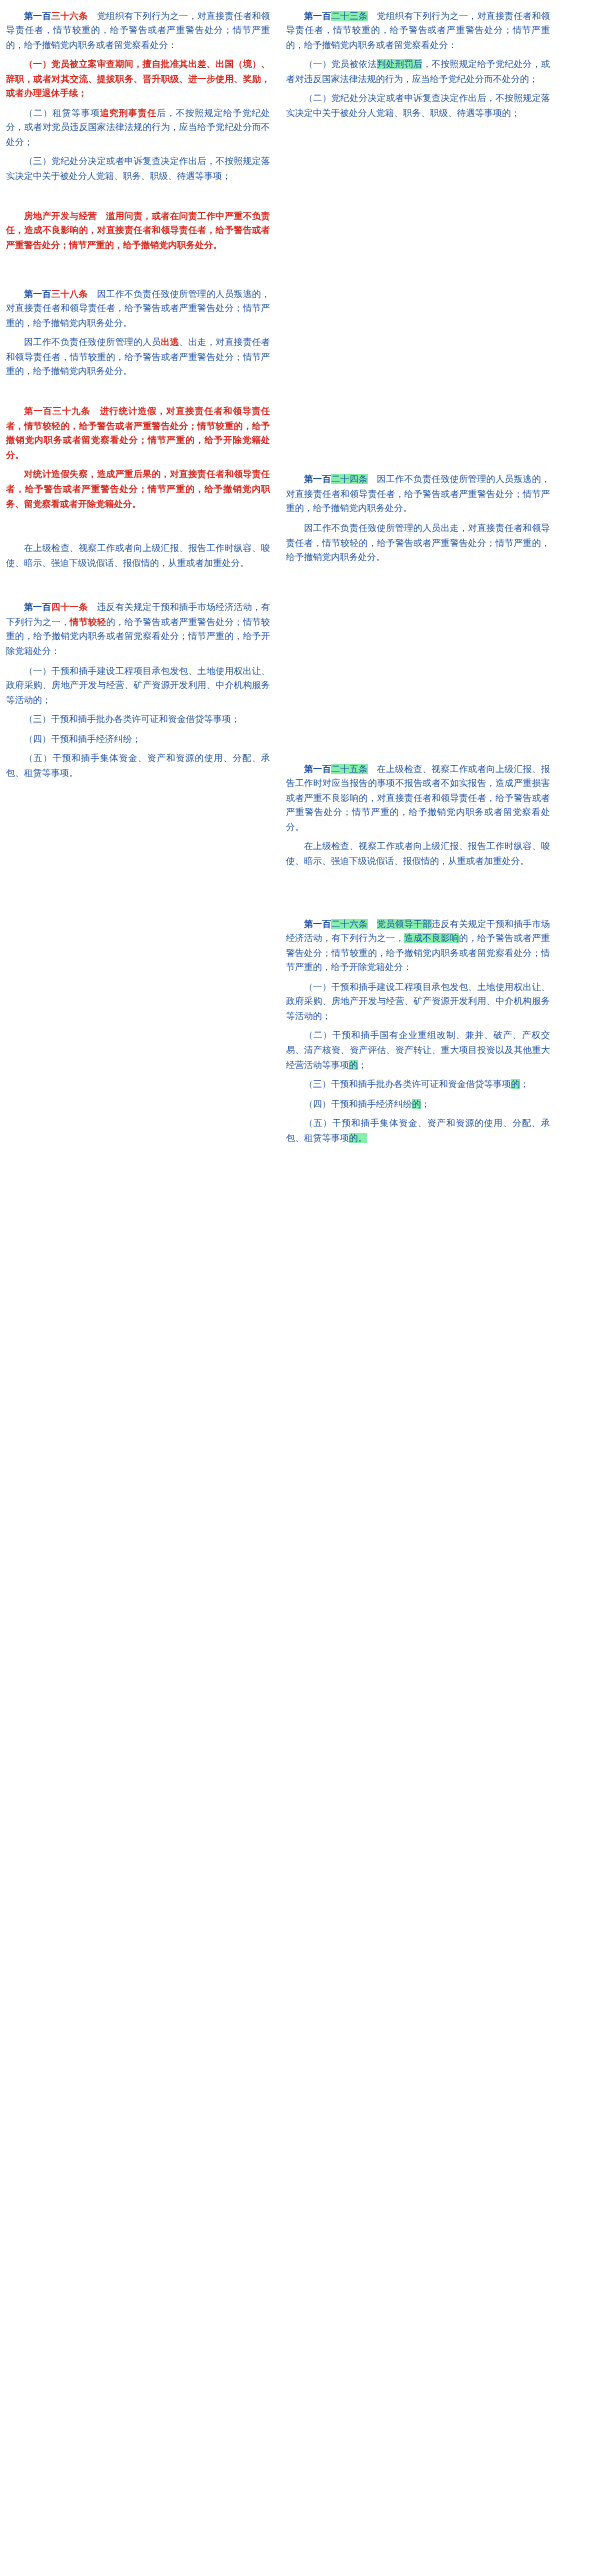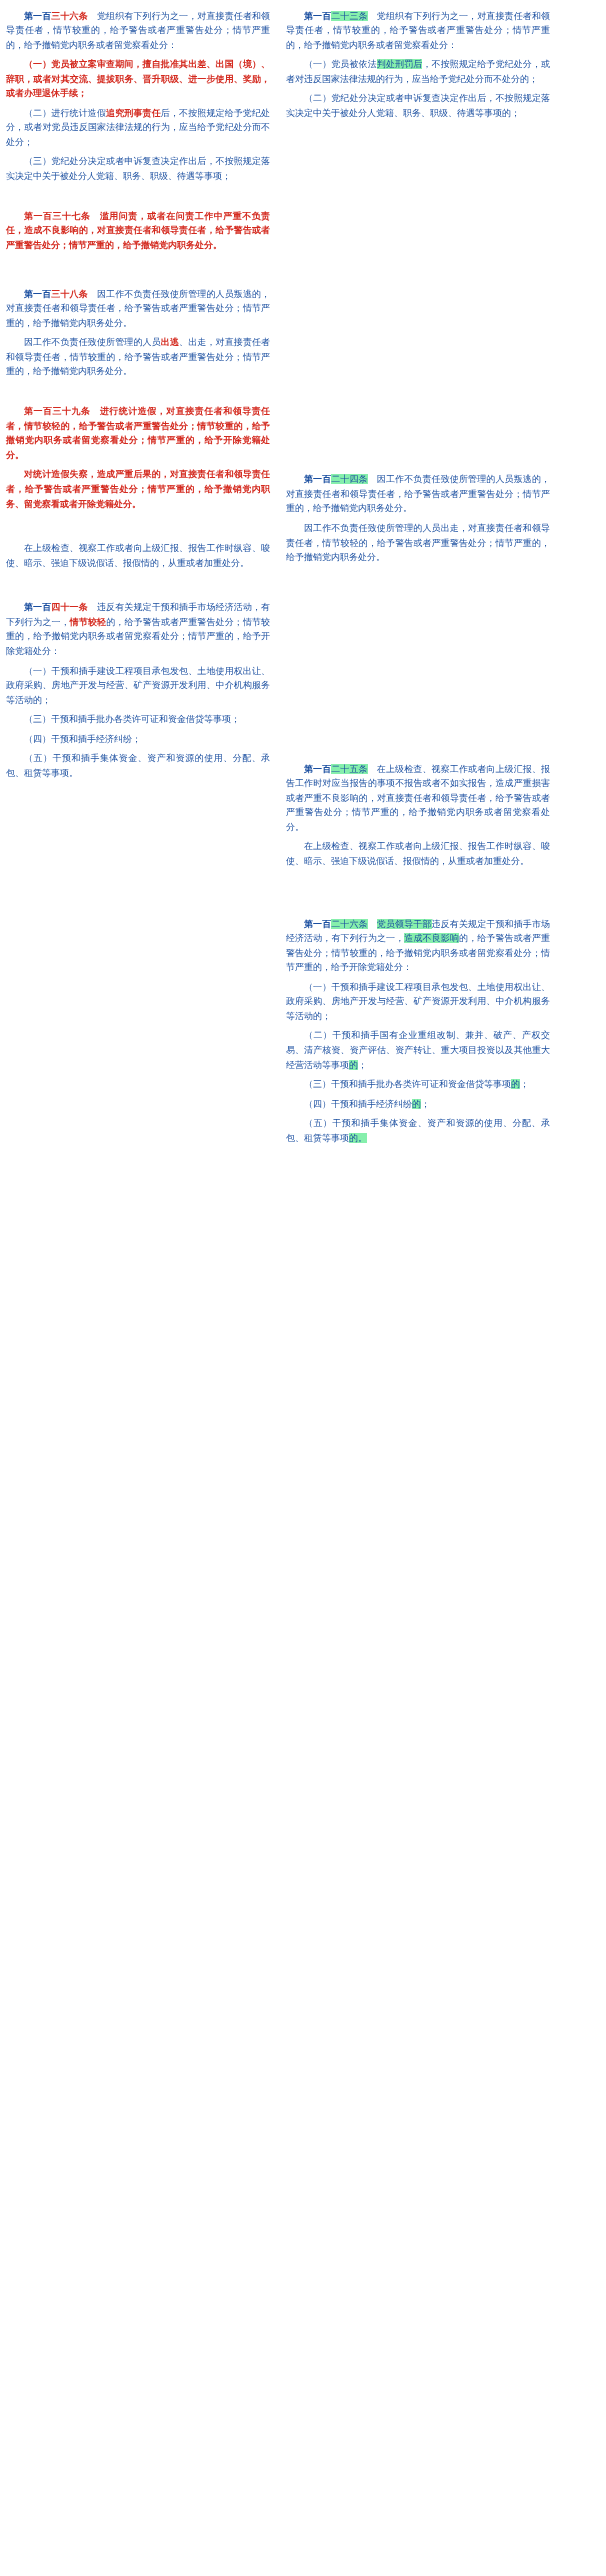--- a/index.html
+++ b/index.html
@@ -53,26 +53,26 @@
 </head>
 <body>
 
 <div class="page">
   <div class="columns">
 
     <div class="col col-left" id="left-col">
         <div class="block">
           <p class="para"><span class="blue-b">第一百</span><span class="red">三十六条</span><span class="blue">　党组织有下列行为之一，对直接责任者和领导责任者，情节较重的，给予警告或者严重警告处分；情节严重的，给予撤销党内职务或者留党察看处分：</span></p>
           <p class="para"><span class="red">（一）党员被立案审查期间，</span><span class="red">擅自批准其出差、出国（境）、辞职，或者对其交流、提拔职务、晋升职级、进一步使用、奖励，或者办理退休手续；</span></p>
-          <p class="para"><span class="blue">（二）进行统计造假</span><span class="red">追究刑事责任</span><span class="blue">后，不按照规定给予党纪处分，或者对党员违反国家法律法规的行为，应当给予党纪处分而不处分；</span></p>
+          <p class="para"><span class="blue">（二）租赁等事项</span><span class="red">追究刑事责任</span><span class="blue">后，不按照规定给予党纪处分，或者对党员违反国家法律法规的行为，应当给予党纪处分而不处分；</span></p>
           <p class="para"><span class="blue">（三）党纪处分决定或者申诉复查决定作出后，不按照规定落实决定中关于被处分人党籍、职务、职级、待遇等事项；</span></p>
         </div>
         <div style="height: 13.3px;"></div>
         <div class="block">
-          <p class="para"><span class="red">第一百三十七条</span><span class="red">　滥用问责，或者在问责工作中严重不负责任，造成不良影响的，对直接责任者和领导责任者，给予警告或者严重警告处分；情节严重的，给予撤销党内职务处分。</span></p>
+          <p class="para"><span class="red">房地产开发与经营</span><span class="red">　滥用问责，或者在问责工作中严重不负责任，造成不良影响的，对直接责任者和领导责任者，给予警告或者严重警告处分；情节严重的，给予撤销党内职务处分。</span></p>
         </div>
         <div style="height: 22px;"></div>
         <div class="block">
           <p class="para"><span class="blue-b">第一百</span><span class="red">三十八条</span><span class="blue">　因工作不负责任致使所管理的人员叛逃的，对直接责任者和领导责任者，给予警告或者严重警告处分；情节严重的，给予撤销党内职务处分。</span></p>
           <p class="para"><span class="blue">因工作不负责任致使所管理的人员</span><span class="red">出逃</span><span class="blue">、出走，对直接责任者和领导责任者，情节较重的，给予警告或者严重警告处分；情节严重的，给予撤销党内职务处分。</span></p>
         </div>
         <div style="height: 13.3px;"></div>
         <div class="block">
           <p class="para"><span class="red">第一百三十九条</span><span class="red">　进行统计造假，对直接责任者和领导责任者，情节较轻的，给予警告或者严重警告处分；情节较重的，给予撤销党内职务或者留党察看处分；情节严重的，给予开除党籍处分。</span></p>
           <p class="para"><span class="red">对统计造假失察，造成严重后果的，对直接责任者和领导责任者，给予警告或者严重警告处分；情节严重的，给予撤销党内职务、留党察看或者开除党籍处分。</span></p>

